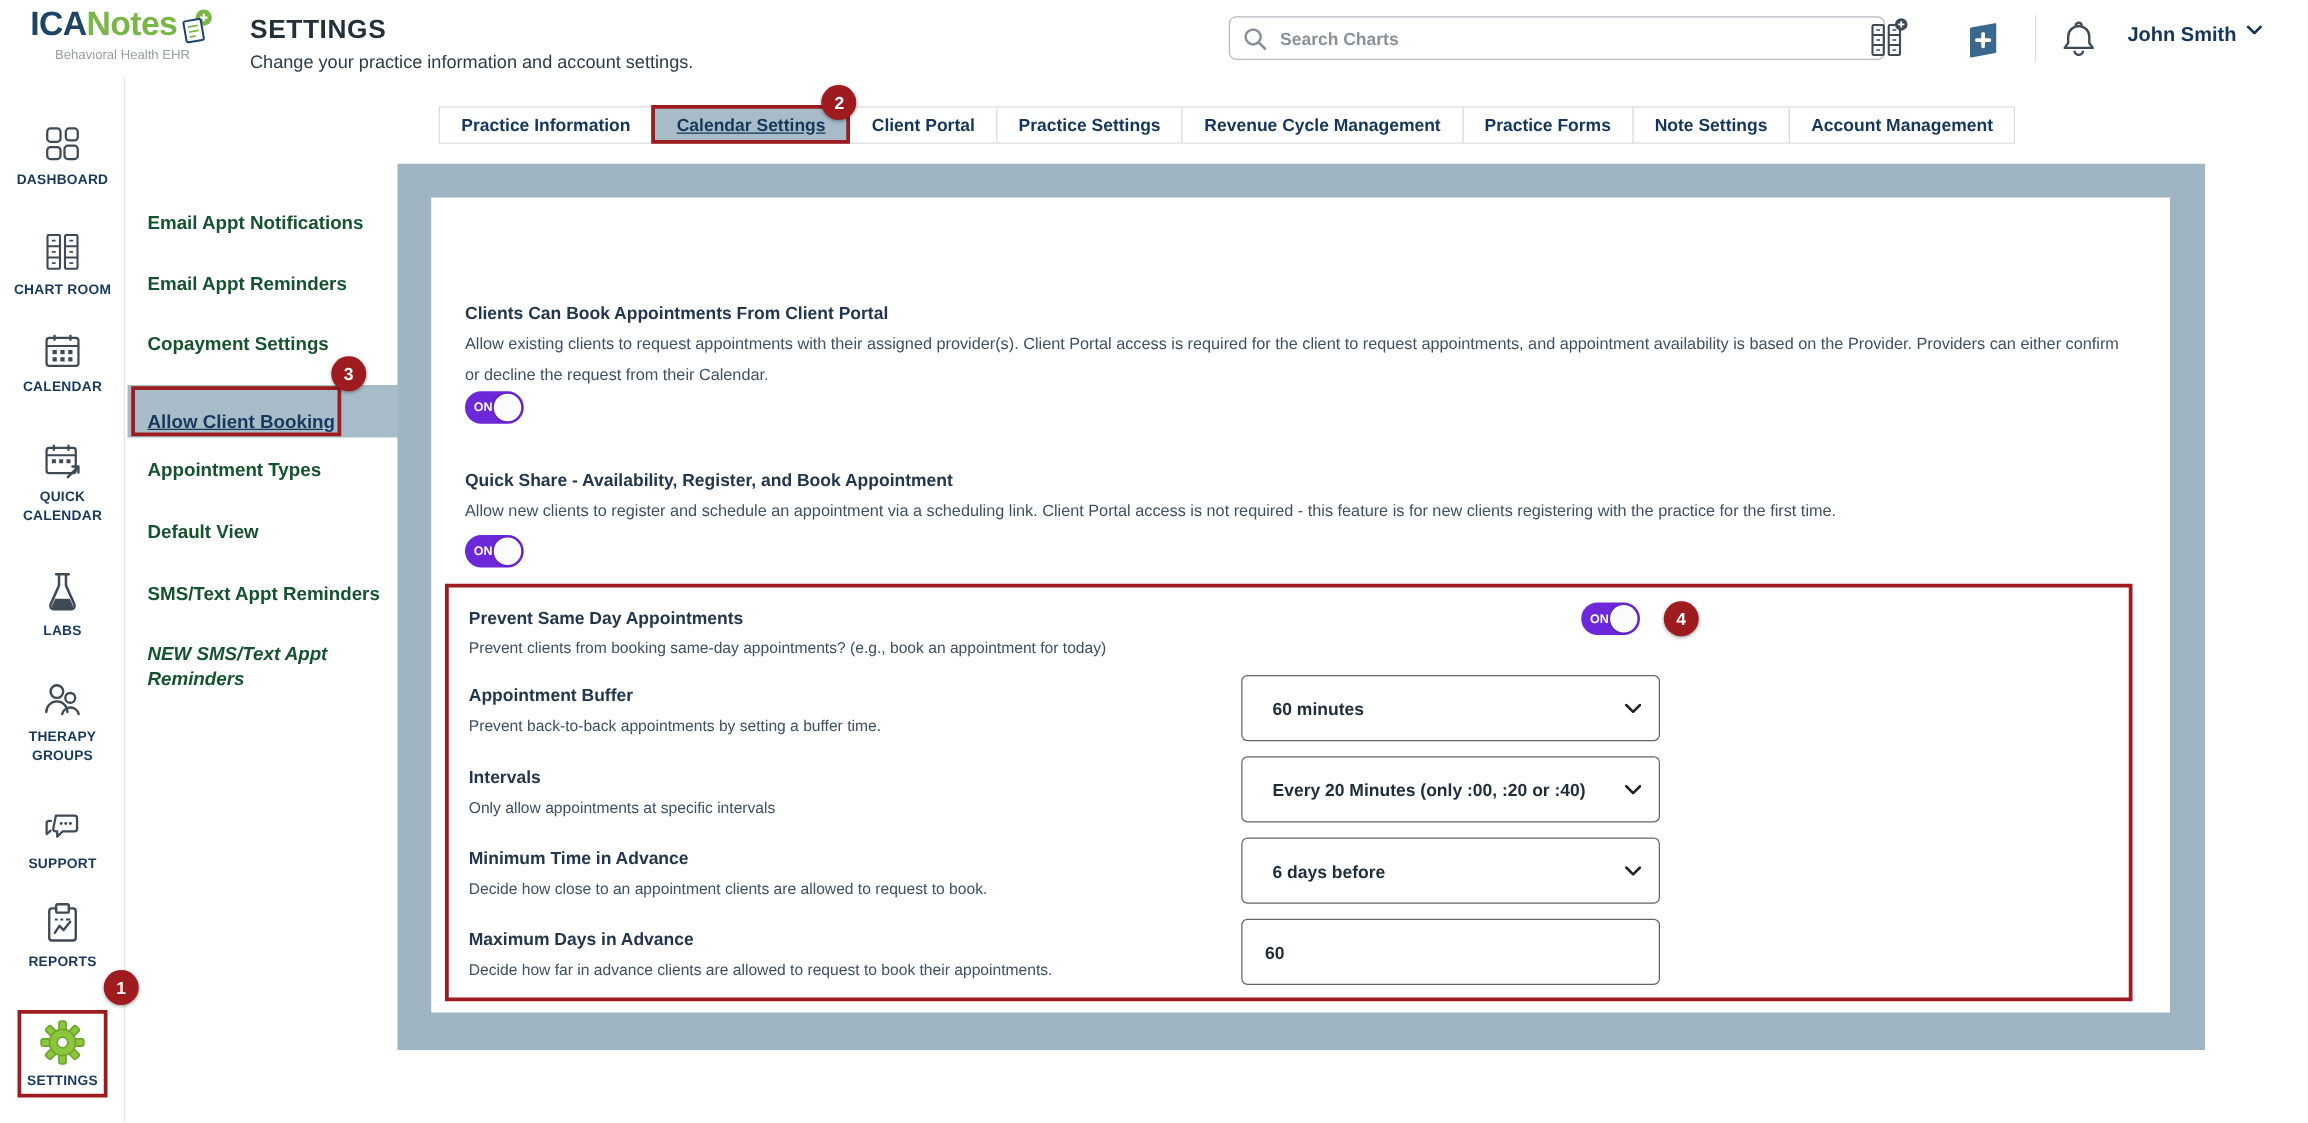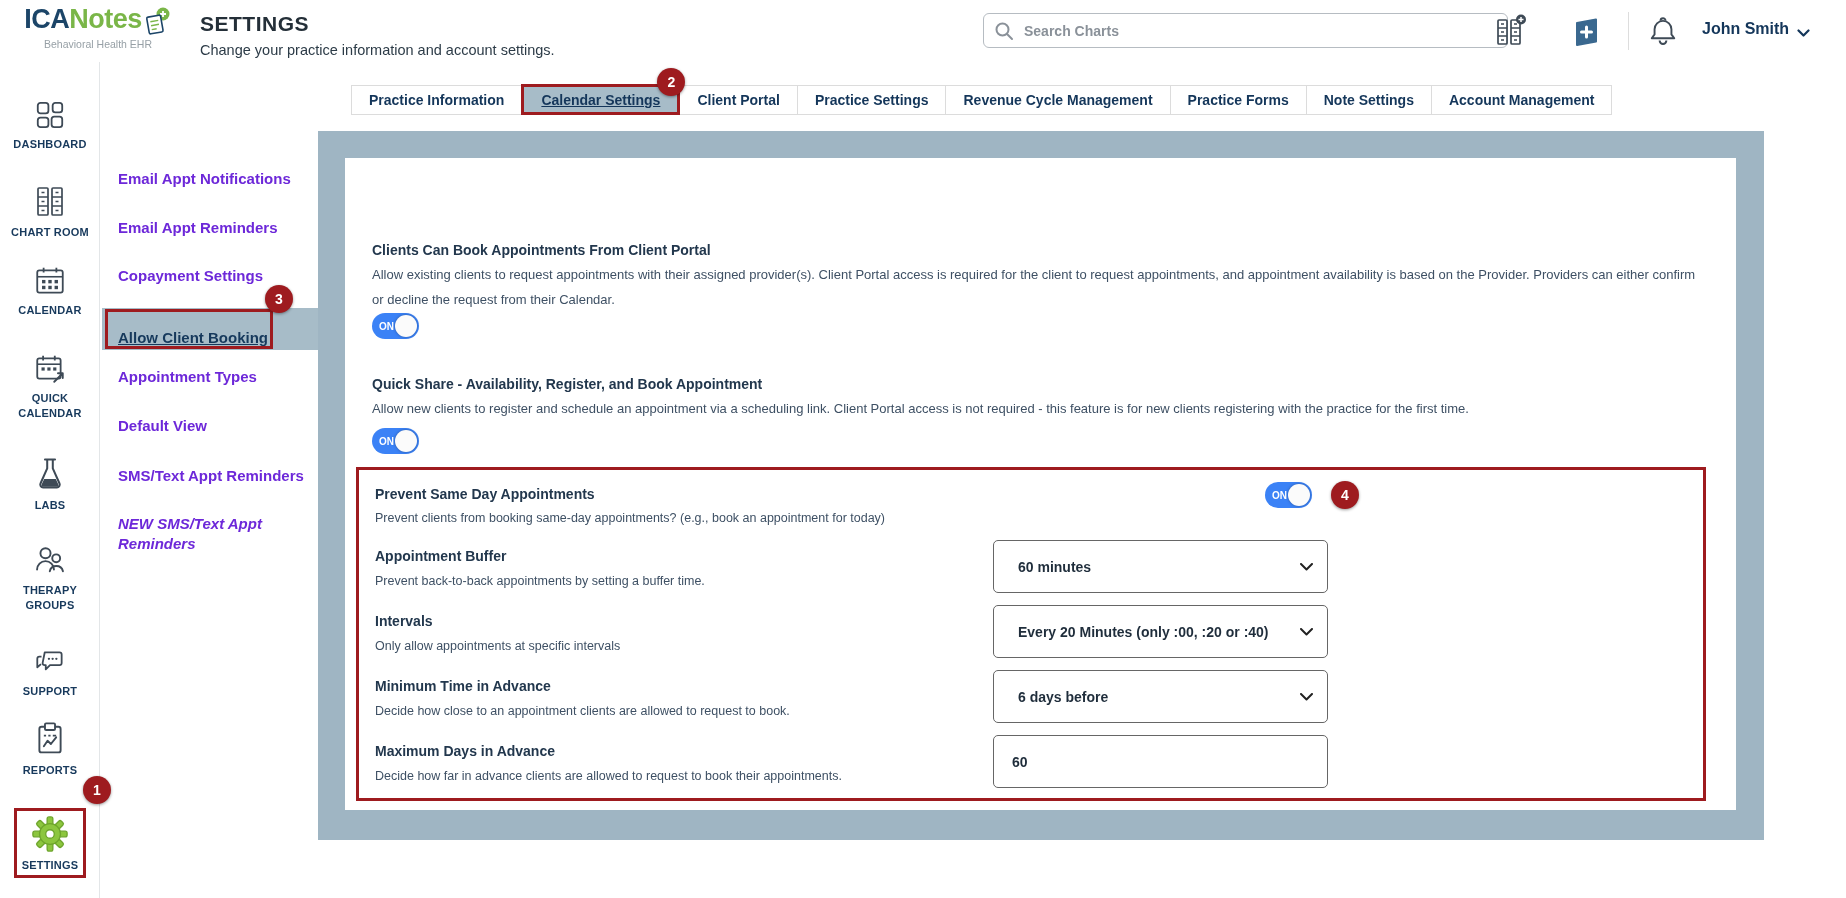--- a/index.html
+++ b/index.html
@@ -15,52 +15,52 @@
   .logo-text .green { color:#7ab648; }
   .logo-tagline { font-size:10.5px; color:#97a0a6; margin-top:2px; }
   .title-block { position:absolute; left:200px; top:12px; }
   .page-title { font-size:21px; font-weight:bold; color:#242f38; letter-spacing:0.5px; }
   .page-subtitle { font-size:14.5px; color:#2c3b47; margin-top:6px; }
   .search { position:absolute; left:983px; top:13px; width:525px; height:35px; border:1px solid #b6bcc2; border-radius:6px; background:#fff; display:flex; align-items:center; padding:0 10px; }
   .search input { border:none; outline:none; flex:1; font-size:14px; color:#333; font-family:"Liberation Sans",sans-serif; background:transparent; margin-left:8px; }
   .search input::placeholder { color:#8a9199; font-weight:bold; }
   .hdr-icon { position:absolute; cursor:pointer; }
   .hdr-divider { position:absolute; left:1628px; top:12px; width:1px; height:38px; background:#ddd; }
-  .user-menu { position:absolute; left:1702px; top:20px; display:flex; align-items:flex-end; gap:8px; cursor:pointer; }
+  .user-menu { position:absolute; left:1702px; top:20px; display:flex; align-items:flex-start; gap:8px; cursor:pointer; }
   .user-name { font-size:16px; font-weight:bold; color:#14365a; }
 
   
   .sidebar { position:absolute; left:0; top:62px; width:100px; height:836px; background:#fff; border-right:1px solid #e3e6e8; }
   .side-item { position:absolute; left:0; width:100px; display:flex; flex-direction:column; align-items:center; gap:5px; cursor:pointer; }
   .side-label { font-size:11px; font-weight:bold; color:#17395c; text-align:center; line-height:1.35; letter-spacing:0.2px; }
   .settings-frame { position:absolute; left:14px; top:746px; width:72px; height:70px; border:3px solid #9e1b1f; }
   .settings-frame .side-item { position:static; padding-top:4px; width:66px; }
 
   
   .submenu { position:absolute; left:100px; top:62px; width:220px; height:836px; background:#fff; }
-  .sub-item { position:absolute; left:18px; font-size:15px; font-weight:bold; color:#6d28d9; cursor:pointer; white-space:nowrap; }
+  .sub-item { position:absolute; left:18px; font-size:15px; font-weight:bold; color:#14532d; cursor:pointer; white-space:nowrap; }
   .sub-item.wrap { white-space:normal; width:155px; line-height:1.35;font-style:italic; }
   .sub-band { position:absolute; left:2px; top:246px; width:218px; height:42px; background:#a7bcc8; }
   .sub-band .red-frame { position:absolute; left:3px; top:1px; width:168px; height:40px; border:3px solid #9e1b1f; display:flex; align-items:flex-end; padding-left:10px; }
   .sub-band .sel-label { font-size:15px; font-weight:bold; color:#16395c; text-decoration:underline; cursor:pointer; white-space:nowrap; }
 
   
   .tabs { position:absolute; left:352px; top:84px; display:flex; align-items:flex-end; }
   .tab { height:30px; padding:0 17px; display:flex; align-items:center; background:#fff; border:1px solid #dcdcdc; margin-left:-1px; font-size:14px; font-weight:bold; color:#14365a; cursor:pointer; white-space:nowrap; }
   .tab.active { background:#a7bcc8; border:3px solid #9e1b1f; text-decoration:underline; position:relative; z-index:2; height:31px; }
 
   
   .panel { position:absolute; left:318px; top:131px; width:1446px; height:709px; background:#9fb5c3; }
   .card { position:absolute; left:27px; top:27px; width:1391px; height:652px; background:#fff; }
   .card-heading { position:absolute; left:27px; top:8px; font-size:21px; font-weight:bold; color:#2d3c4b; }
   .sec-label { position:absolute; left:27px; font-size:14px; font-weight:bold; color:#22374d; }
   .sec-desc { position:absolute; left:27px; width:1330px; font-size:13px; color:#3e5064; line-height:25px; }
 
   
-  .toggle { position:absolute; width:47px; height:26px; border-radius:13px; background:#3b82f6; display:flex; align-items:center; cursor:pointer; }
+  .toggle { position:absolute; width:47px; height:26px; border-radius:13px; background:#6d28d9; display:flex; align-items:center; cursor:pointer; }
   .toggle .on-text { color:#fff; font-size:10px; font-weight:bold; margin-left:7px; }
   .toggle .knob { position:absolute; right:2px; top:2px; width:22px; height:22px; border-radius:50%; background:#fbfbfb; box-shadow:0 0 3px rgba(0,0,0,0.35); }
 
   
   .rules-box { position:absolute; left:11px; top:309px; width:1350px; height:334px; border:3px solid #9e1b1f; }
   .rule-label { position:absolute; left:16px; font-size:14px; font-weight:bold; color:#22374d; white-space:nowrap; }
   .rule-desc { position:absolute; left:16px; font-size:12.5px; color:#3e5064; white-space:nowrap; }
   .selectbox { position:absolute; left:634px; width:335px; height:53px; border:1px solid #666; border-radius:5px; background:#fff; display:flex; align-items:center; justify-content:space-between; padding:0 14px 0 24px; cursor:pointer; }
   .selectbox .sel-value { font-size:14px; font-weight:bold; color:#1f2d3b; white-space:nowrap; }
   .textbox { position:absolute; left:634px; width:335px; height:53px; border:1px solid #666; border-radius:5px; background:#fff; padding-left:18px; font-size:14px; font-weight:bold; color:#1f2d3b; font-family:"Liberation Sans",sans-serif; outline:none; }

